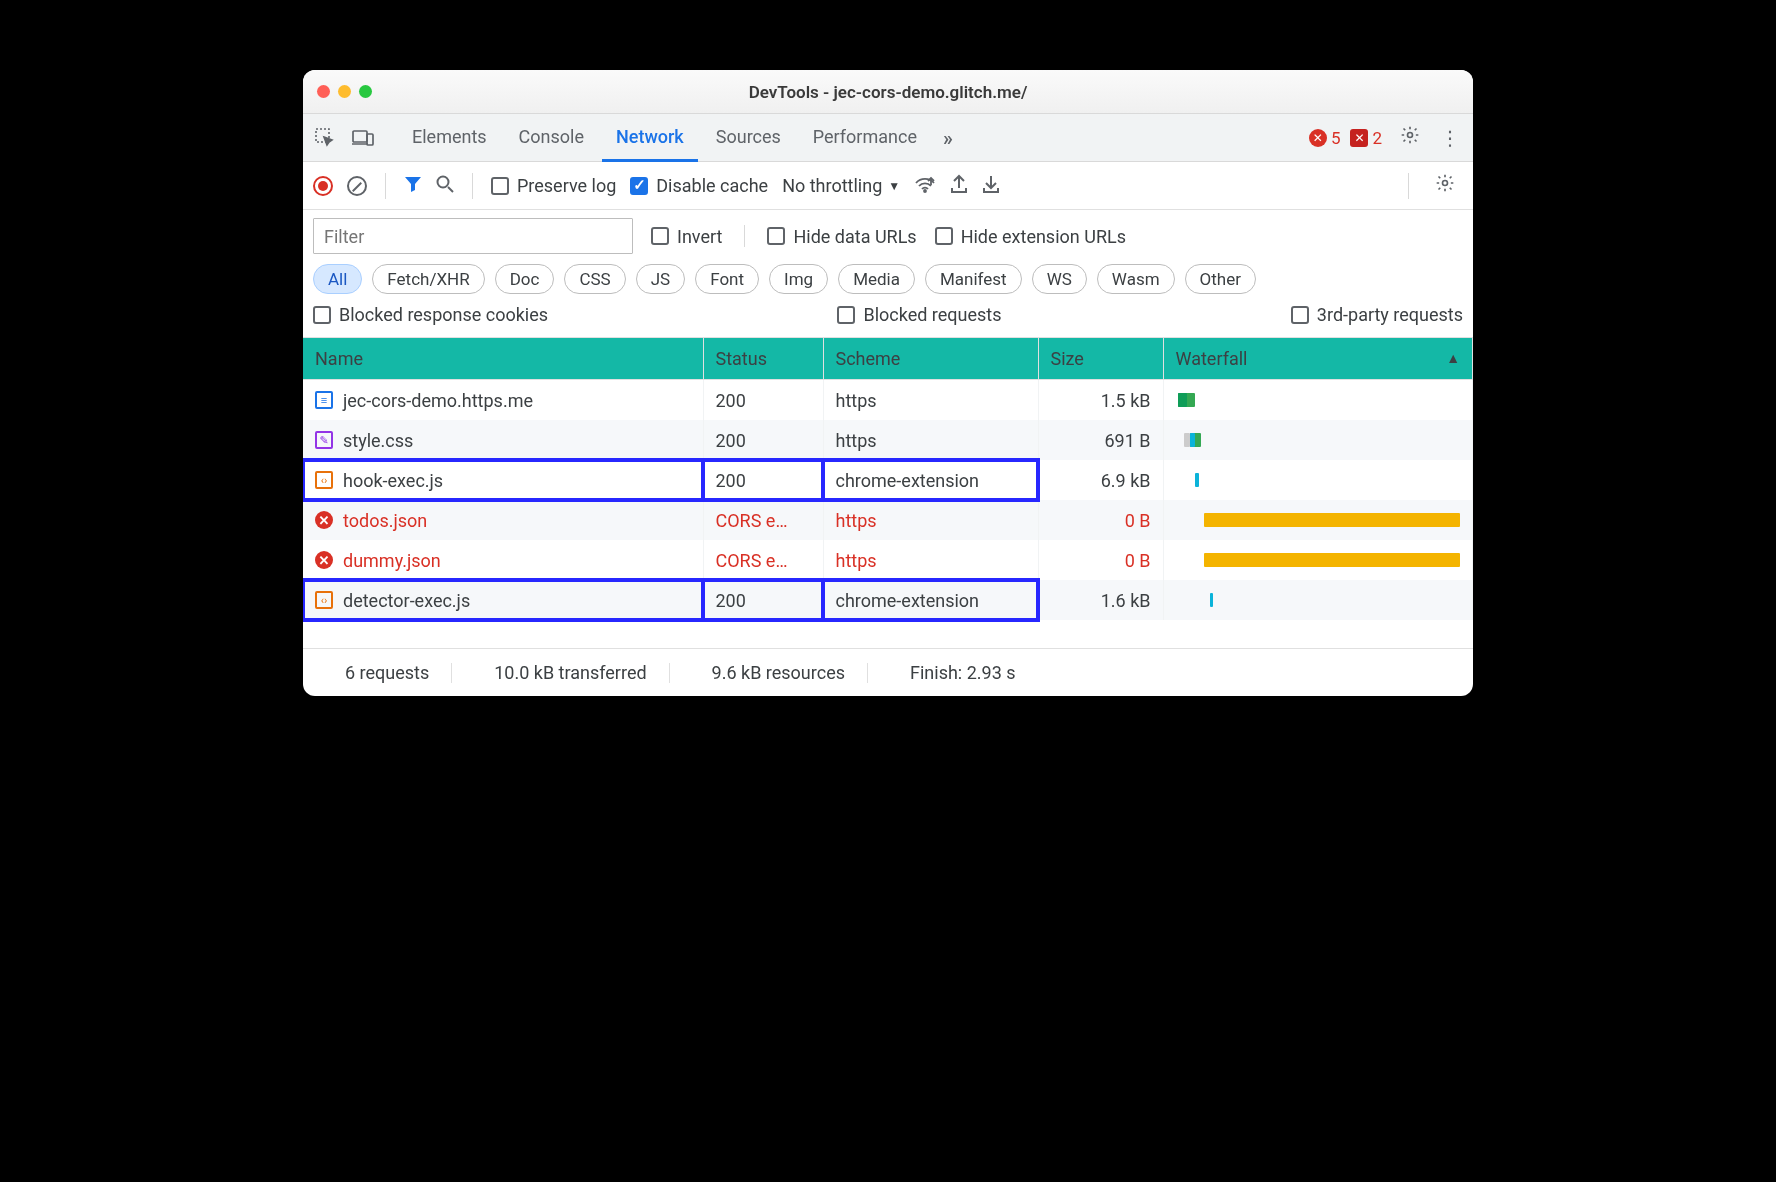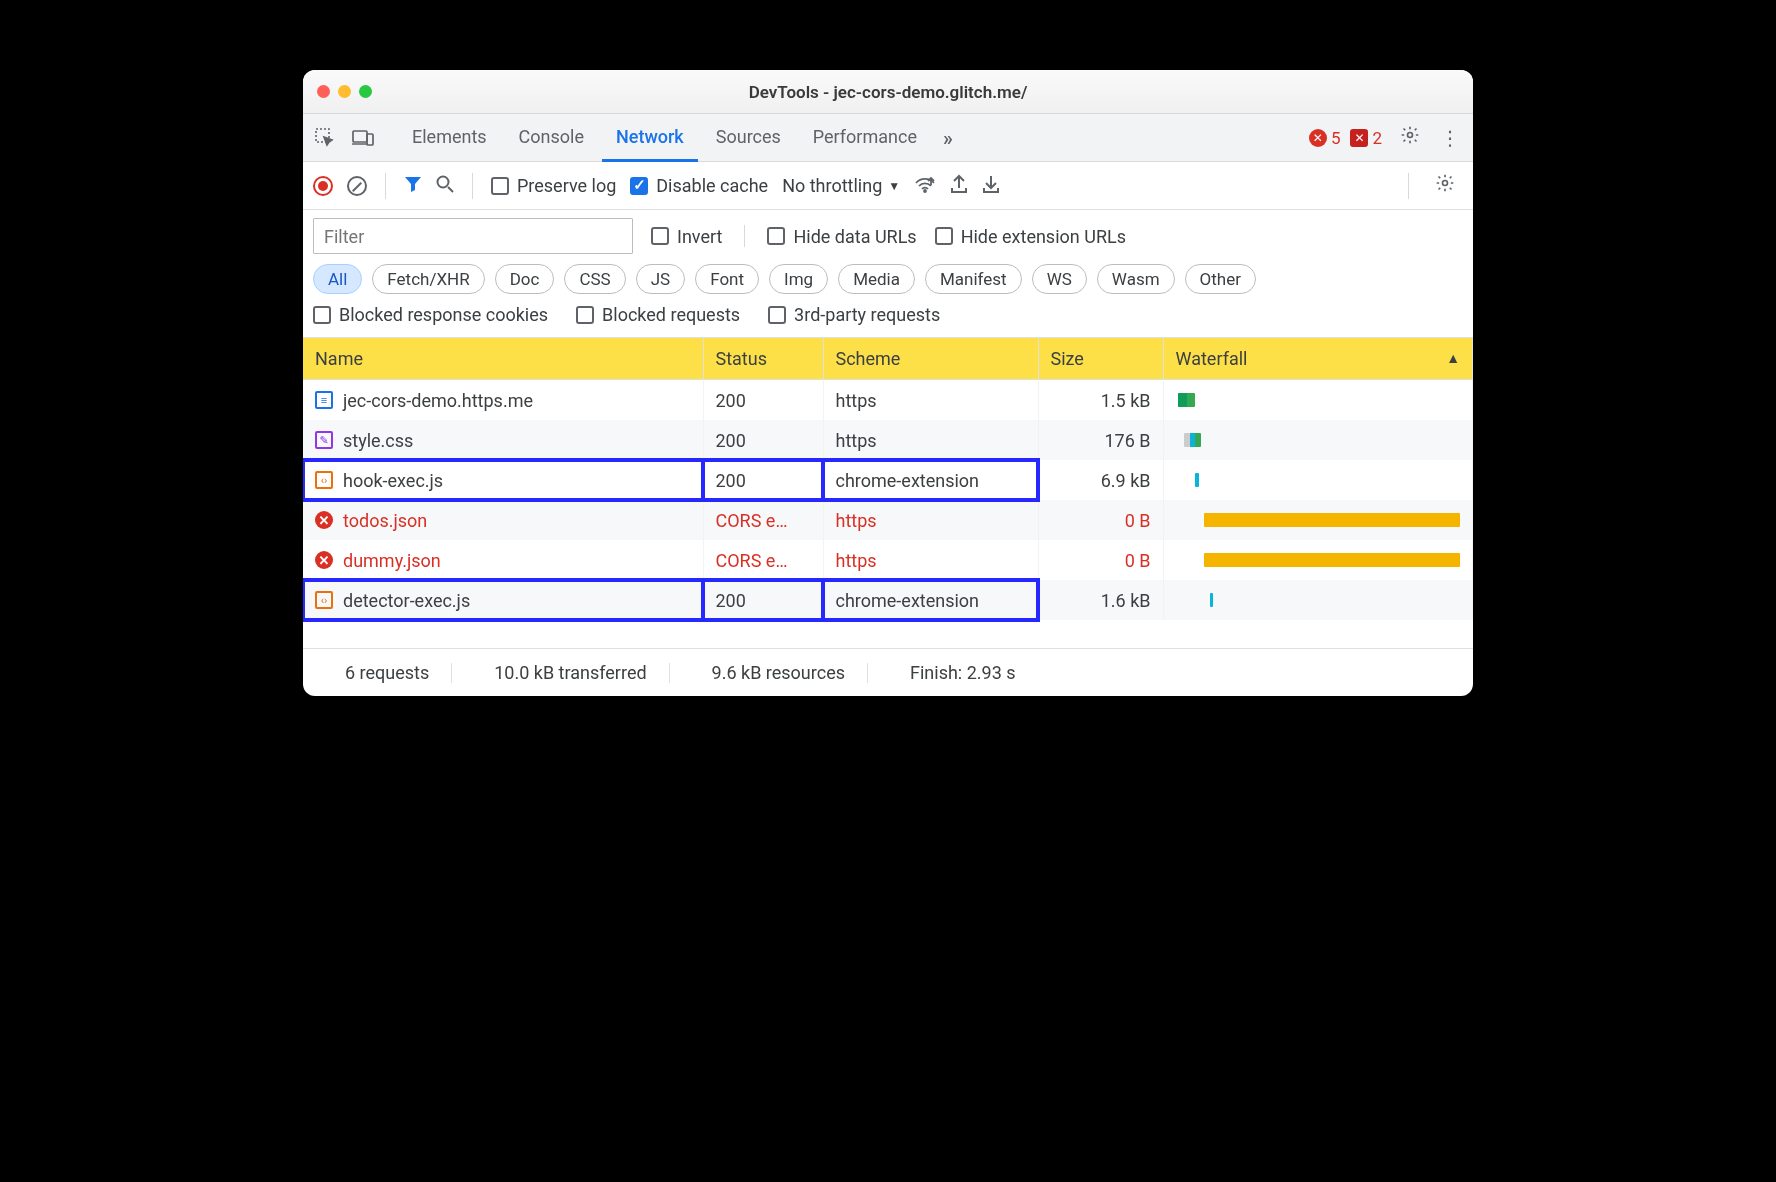--- a/index.html
+++ b/index.html
@@ -32,23 +32,23 @@
   .chk { width:18px; height:18px; border:2px solid #5f6368; border-radius:3px; display:inline-block; margin-right:8px; position:relative; flex-shrink:0;}
   .chk.checked { background:#1a73e8; border-color:#1a73e8;}
   .chk.checked::after { content:'✓'; color:#fff; position:absolute; top:-3px; left:1px; font-size:15px; font-weight:bold;}
   .chk-wrap { display:flex; align-items:center; white-space:nowrap;}
   .sel { display:flex; align-items:center; gap:6px;}
   .filterbar { padding:8px 10px 4px 10px; display:flex; align-items:center; gap:18px; flex-wrap:wrap; font-size:18px; color:#3c4043;}
   .filter-input { width:320px; height:36px; border:1px solid #bdbdbd; border-radius:1px; padding:0 10px; font-size:18px; color:#9aa0a6;}
   .pillbar { padding:6px 10px 10px 10px; display:flex; gap:10px; flex-wrap:wrap;}
   .pill { border:1px solid #bdbdbd; border-radius:18px; padding:4px 14px; font-size:17px; color:#3c4043; background:#fff; cursor:pointer;}
   .pill.active { background:#d6e8ff; border-color:#a9cfff; color:#1a57c2;}
-  .chkrow { padding:0 10px 12px 10px; display:flex; gap:28px; font-size:18px; color:#3c4043; border-bottom:1px solid #e0e0e0;}
+  .chkrow { padding:0 10px 12px 10px; display:flex; gap:28px; font-size:18px; color:#3c4043; border-bottom:1px solid #e0e0e0;justify-content:space-between;}
   .table { width:100%; border-collapse:collapse; font-size:18px; color:#3c4043;}
-  .table th { text-align:left; font-weight:400; padding:10px 12px; border-right:1px solid #e0e0e0; border-bottom:1px solid #e0e0e0; background:#fde047;}
+  .table th { text-align:left; font-weight:400; padding:10px 12px; border-right:1px solid #e0e0e0; border-bottom:1px solid #e0e0e0; background:#14b8a6;}
   .table th.wf { position:relative;}
   .table th .asc { position:absolute; right:12px; top:12px; font-size:14px;}
   .table td { padding:9px 12px; border-right:1px solid #f1f3f4; white-space:nowrap; overflow:hidden; text-overflow:ellipsis;}
   .table tr:nth-child(even) td { background:#f6f8fa;}
   .table tr:nth-child(odd) td { background:#fff;}
   .table tr.err td { color:#d93025;}
   .col-name { width:400px;}
   .col-status { width:120px;}
   .col-scheme { width:215px;}
   .col-size { width:125px; text-align:right !important;}
@@ -262,21 +262,21 @@
           </tr>
           <tr>
             <td class="col-name">
               <div class="name-cell">
                 <div class="fico css">✎</div>
                 <span>style.css</span>
               </div>
             </td>
             <td>200</td>
             <td>https</td>
-            <td class="col-size">176 B</td>
+            <td class="col-size">691 B</td>
             <td>
               <div class="wfcell">
                 <div class="wfbar" style="left: 3%; width: 2%; background: rgb(204, 204, 204);"></div>
                 <div class="wfbar" style="left: 5%; width: 4%; background: rgb(52, 168, 83);"></div>
                 <div class="wfbar" style="left: 5%; width: 2%; background: rgb(11, 179, 217);"></div>
               </div>
             </td>
           </tr>
           <tr>
             <td class="col-name hl">

